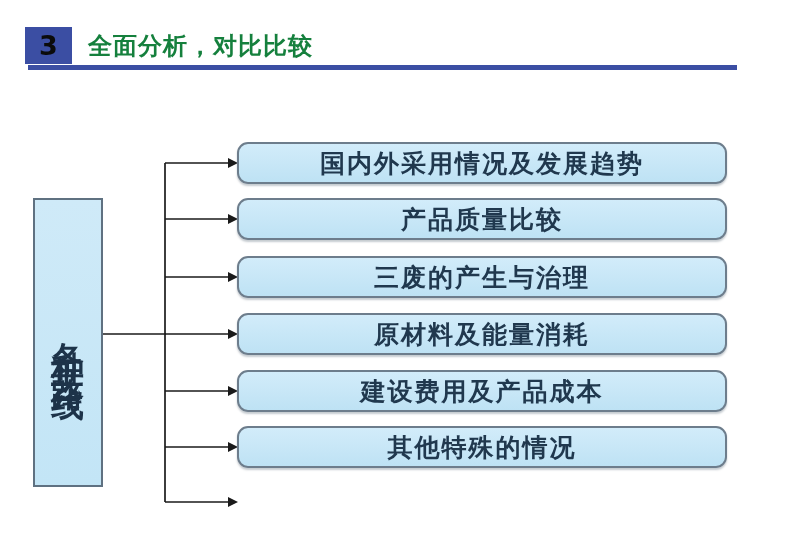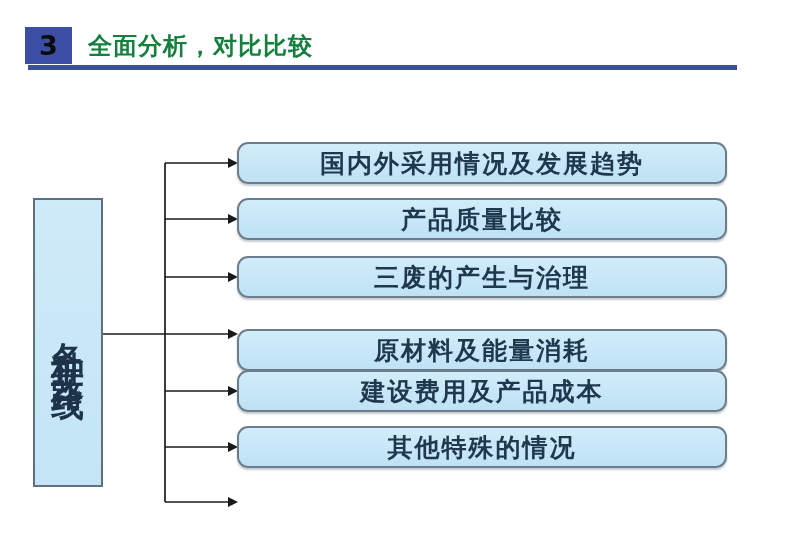--- a/index.html
+++ b/index.html
@@ -46,21 +46,21 @@
     position:absolute;left:237px;width:490px;height:42px;
     background:linear-gradient(180deg,#d2ecfa 0%,#bee2f4 100%);
     border:2px solid #6d7d8c;border-radius:11px;
     box-sizing:border-box;
     box-shadow:0 2px 2px rgba(90,105,120,0.35);
     display:flex;align-items:center;justify-content:center;
     font-family:"DejaVu Serif","Liberation Serif",serif;
     font-size:25px;font-weight:600;color:#20384e;
     letter-spacing:2px;
   }
-  .b0{top:142px}.b1{top:198px}.b2{top:256px}.b3{top:329px}
+  .b0{top:142px}.b1{top:198px}.b2{top:256px}.b3{top:313px}
   .b4{top:370px}.b5{top:426px}.b6{top:481px}
 
   .connectors{position:absolute;left:0;top:0;width:792px;height:555px;pointer-events:none;}
 </style>
 </head>
 <body>
 
 <div class="page">
 
   <div class="hdr-badge">

